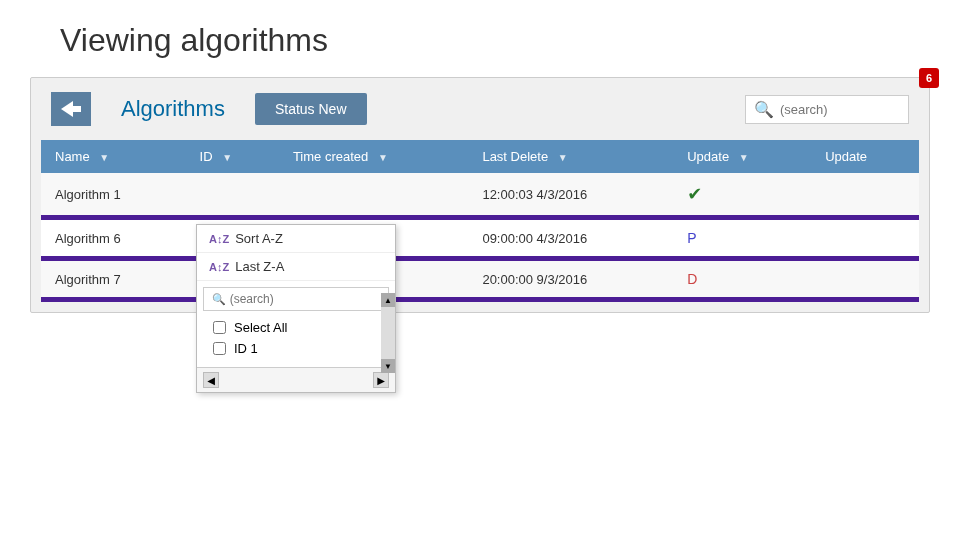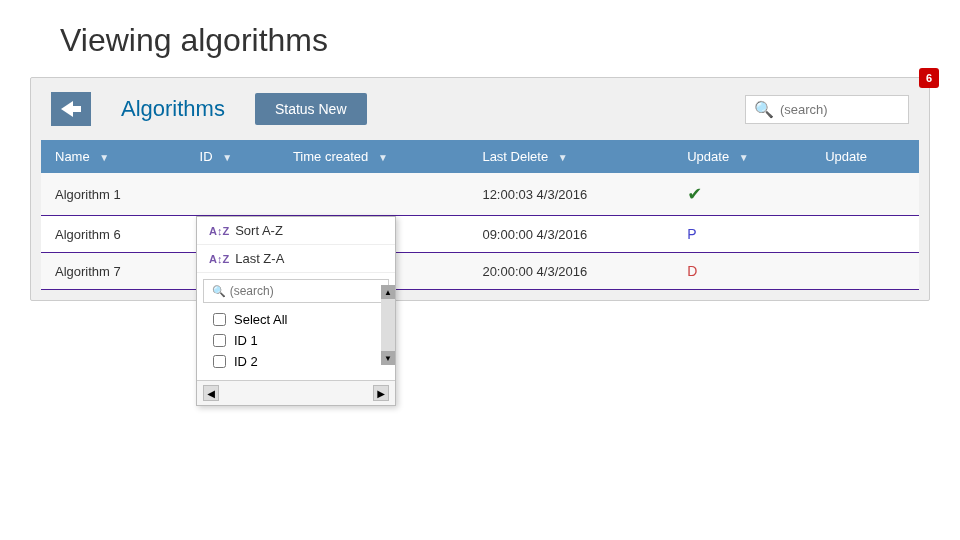--- a/index.html
+++ b/index.html
@@ -131,21 +131,21 @@
 
     thead th .filter-icon {
       display: inline-block;
       margin-left: 6px;
       vertical-align: middle;
       font-size: 10px;
       color: rgba(255,255,255,0.8);
     }
 
     tbody tr {
-      border-bottom: 1px solid #4c1d95;
+      border-bottom: 5px solid #4c1d95;
     }
 
     tbody tr:nth-child(odd) {
       background: #f8f8f8;
     }
 
     tbody tr:nth-child(even) {
       background: #ffffff;
     }
 
@@ -179,21 +179,21 @@
       color: #2255aa;
       font-size: 13px;
       cursor: pointer;
       margin-right: 8px;
       text-decoration: none;
     }
 
     
     .dropdown-popup {
       position: absolute;
-      top: 76px;
+      top: 84px;
       left: 155px;
       background: white;
       border: 1px solid #bbb;
       box-shadow: 2px 2px 6px rgba(0,0,0,0.2);
       z-index: 100;
       width: 200px;
       padding: 0;
     }
 
     .dropdown-popup .sort-option {
@@ -366,21 +366,21 @@
           <td>
             <span class="status-p">P</span>
           </td>
           <td></td>
         </tr>
 
         <tr>
           <td>Algorithm 7</td>
           <td></td>
           <td></td>
-          <td>20:00:00 4/3/2016</td>
+          <td>20:00:00 9/3/2016</td>
           <td>
             <span class="status-d">D</span>
           </td>
           <td></td>
         </tr>
       </tbody>
     </table>
 
     <div class="dropdown-popup">
       <div class="sort-option">
@@ -397,24 +397,20 @@
       </div>
       <div class="checkbox-list">
         <div class="checkbox-item">
           <input type="checkbox" style="">
           <span>Select All</span>
         </div>
         <div class="checkbox-item">
           <input type="checkbox" style="">
           <span>ID 1</span>
         </div>
-        <div class="checkbox-item">
-          <input type="checkbox" style="">
-          <span>ID 2</span>
-        </div>
       </div>
       <div class="dropdown-bottom-nav">
         <div class="scroll-btn">◀</div>
         <div class="scroll-btn">▶</div>
       </div>
 
       <div class="dropdown-scrollbar">
         <div class="scrollbar-up">▲</div>
         <div class="scrollbar-down">▼</div>
       </div>

